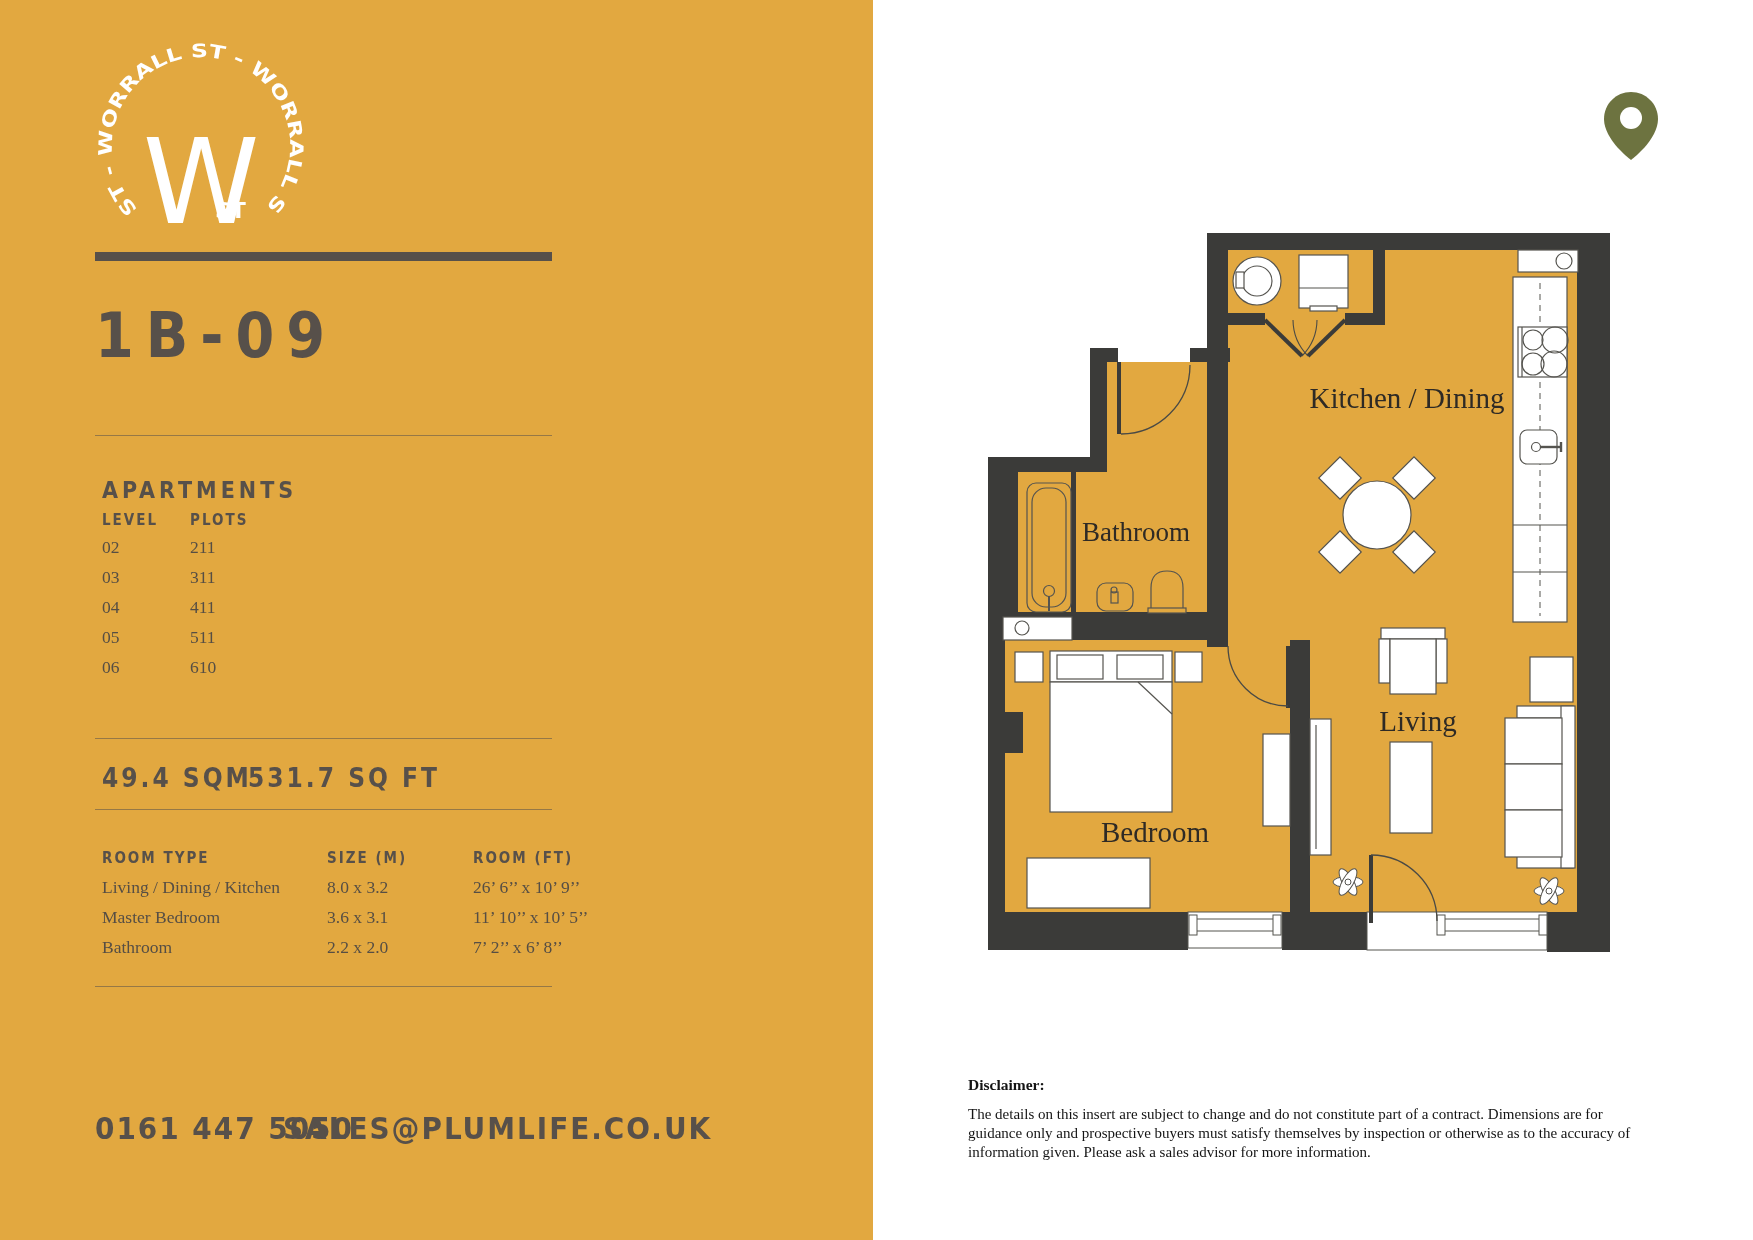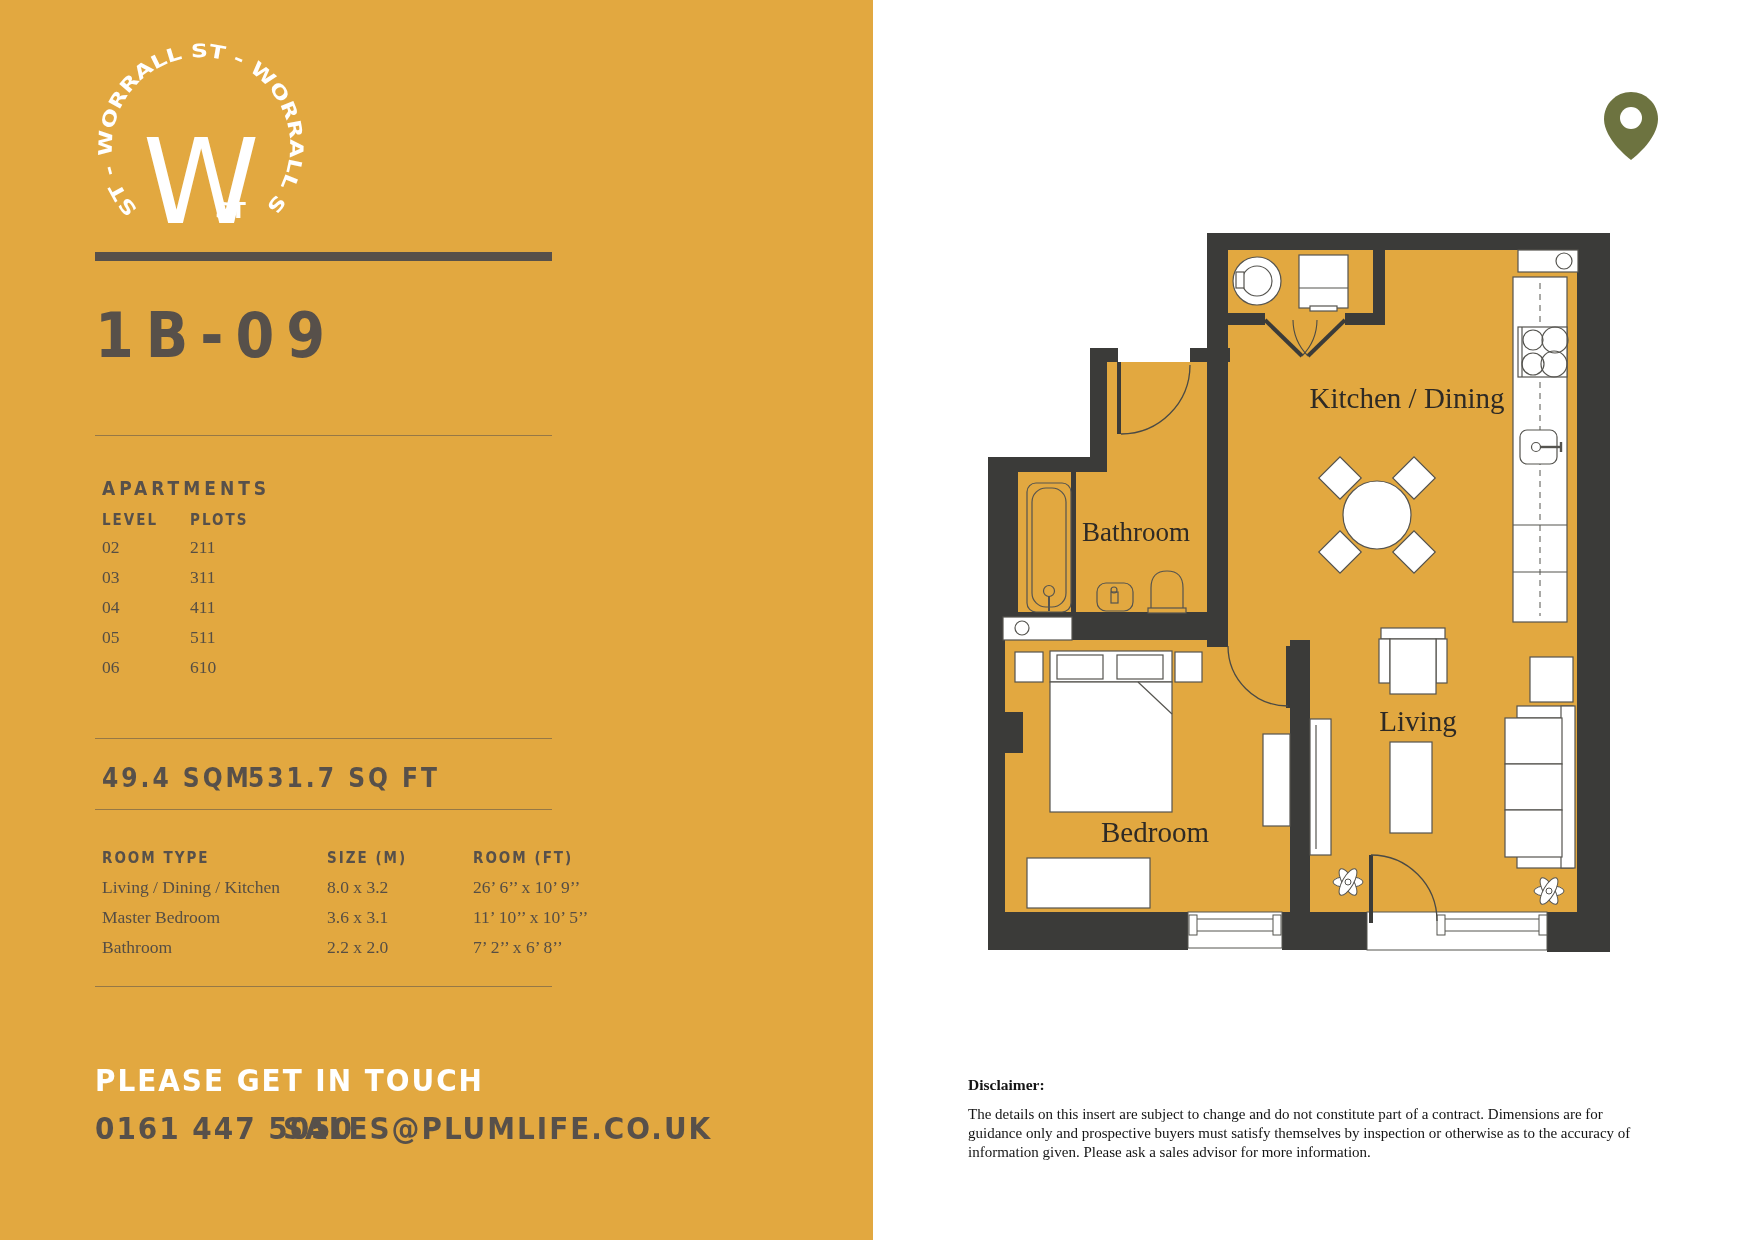--- a/index.html
+++ b/index.html
@@ -6,21 +6,21 @@
   .page{position:relative;width:1753px;height:1240px;background:#ffffff;overflow:hidden;
         font-family:"Liberation Sans",sans-serif;}
   .panel{position:absolute;left:0;top:0;width:873px;height:1240px;background:#E2A840;}
   .abs{position:absolute;}
   .cond{font-family:"DejaVu Sans",sans-serif;font-stretch:condensed;font-weight:700;color:#57504A;}
   .serif{font-family:"Liberation Serif","DejaVu Serif",serif;color:#564E44;}
   .rule-thick{position:absolute;left:95px;width:457px;height:9px;background:#57504A;}
   .rule-thin{position:absolute;left:95px;width:457px;height:1px;background:rgba(87,80,74,0.55);}
   .title{font-size:62px;letter-spacing:12px;line-height:1;}
   .subtitle{font-size:21px;letter-spacing:6px;}
-  .h-small{font-size:19px;letter-spacing:4px;}
+  .h-small{font-size:23px;letter-spacing:4px;}
   .th{font-size:15px;letter-spacing:2px;text-align:right;}
   .td{font-size:17.5px;}
   .area-line{font-size:26px;letter-spacing:3px;}
   .contact-h{font-size:31px;letter-spacing:2px;color:#FFFFFF;}
   .contact-l{font-size:31px;letter-spacing:2px;}
   .disc{position:absolute;left:968px;top:1076px;width:676px;
         font-family:"Liberation Serif","DejaVu Serif",serif;color:#141414;}
   .disc h4{margin:0 0 11px 0;font-size:15.5px;}
   .disc p{margin:0;font-size:15px;line-height:1.28;}
   svg text.room-label{font-family:"Liberation Serif","DejaVu Serif",serif;fill:#2E2A25;}
@@ -80,21 +80,20 @@
     <div class="abs serif td" style="left:473px;top:877px">26’ 6’’ x 10’ 9’’</div>
     <div class="abs serif td" style="left:102px;top:907px">Master Bedroom</div>
     <div class="abs serif td" style="left:327px;top:907px">3.6 x 3.1</div>
     <div class="abs serif td" style="left:473px;top:907px">11’ 10’’ x 10’ 5’’</div>
     <div class="abs serif td" style="left:102px;top:937px">Bathroom</div>
     <div class="abs serif td" style="left:327px;top:937px">2.2 x 2.0</div>
     <div class="abs serif td" style="left:473px;top:937px">7’ 2’’ x 6’ 8’’</div>
 
     <div class="rule-thin" style="top:986px"></div>
 
-    <div class="abs cond contact-h" style="left:95px;top:1062px">PLEASE GET IN TOUCH</div>
     <div class="abs cond contact-l" style="left:95px;top:1110px">0161 447 5050</div>
     <div class="abs cond contact-l" style="left:283px;top:1110px">SALES@PLUMLIFE.CO.UK</div>
   </div>
 
   <svg class="abs" style="left:1599px;top:90px" width="64" height="72" viewBox="0 0 64 72">
     <path d="M32 2 C17 2 5 14 5 29 C5 50 32 70 32 70 C32 70 59 50 59 29 C59 14 47 2 32 2 Z" fill="#6D7340"></path>
     <circle cx="32" cy="28" r="11" fill="#FFFFFF"></circle>
   </svg>
 
   <svg class="abs" style="left:870px;top:180px" width="770" height="860" viewBox="870 180 770 860">

